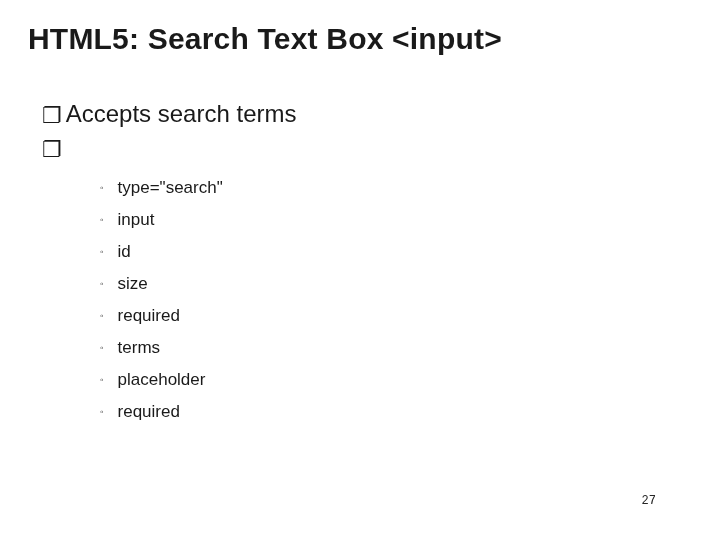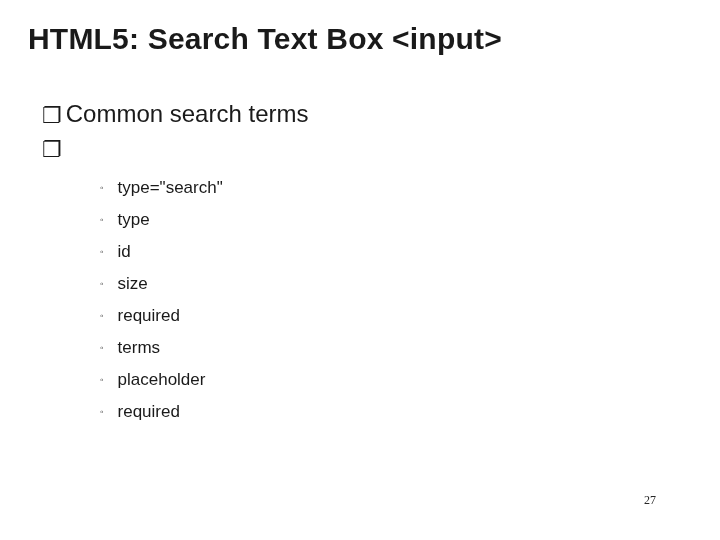--- a/index.html
+++ b/index.html
@@ -58,50 +58,50 @@
     font-size: 10px;
     margin-right: 14px;
     display: inline-block;
     transform: translateY(-2px);
   }
   .page-num {
     position: absolute;
     right: 64px;
     bottom: 32px;
     font-size: 12px;
-    font-family: Liberation Serif, serif;
+    font-family: Liberation Mono, monospace;
     color: #262626;
   }
 </style>
 </head>
 <body>
 
 <div class="slide">
 
   <div class="title">HTML5: Search Text Box &lt;input&gt;</div>
 
   <div class="body">
 
     <div class="bullet-lvl1">
       <span class="marker">❐</span>
-      <span>Common search  terms</span>
+      <span>Accepts search  terms</span>
     </div>
 
     <div class="bullet-lvl1">
       <span class="marker">❐</span>
     </div>
 
     <div class="sublist">
       <div class="bullet-lvl2">
         <span class="dot">◦</span>
         <span>type="search"</span>
       </div>
       <div class="bullet-lvl2">
         <span class="dot">◦</span>
-        <span>type</span>
+        <span>input</span>
       </div>
       <div class="bullet-lvl2">
         <span class="dot">◦</span>
         <span>id</span>
       </div>
       <div class="bullet-lvl2">
         <span class="dot">◦</span>
         <span>size</span>
       </div>
       <div class="bullet-lvl2">

